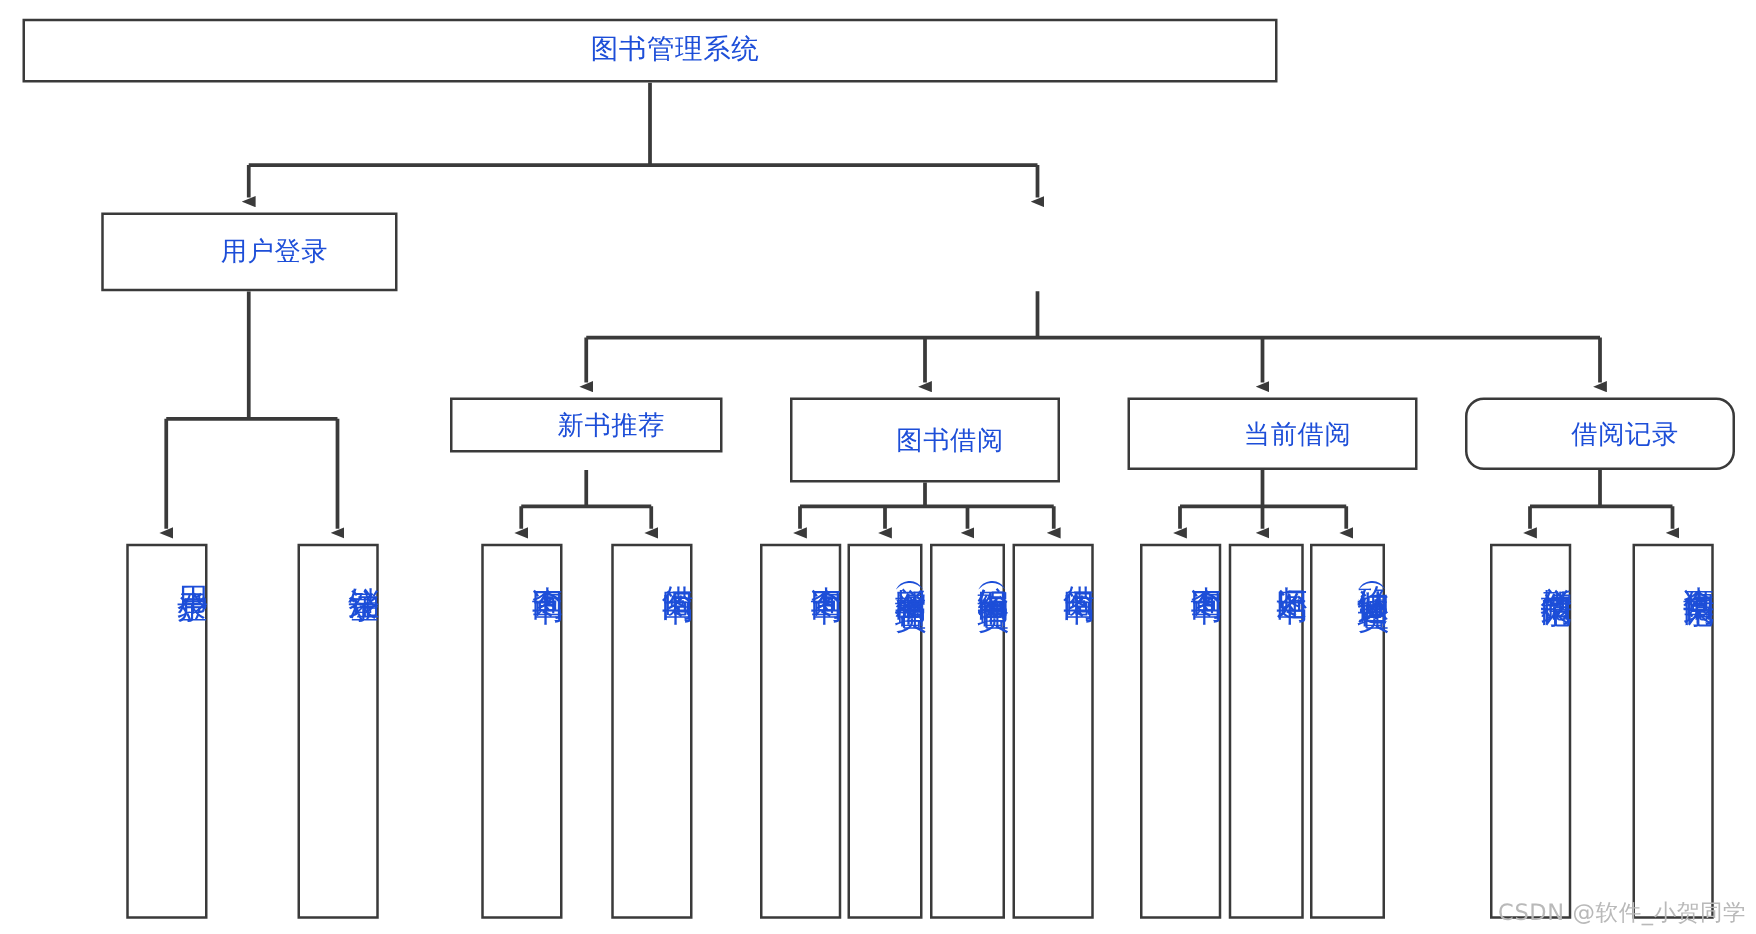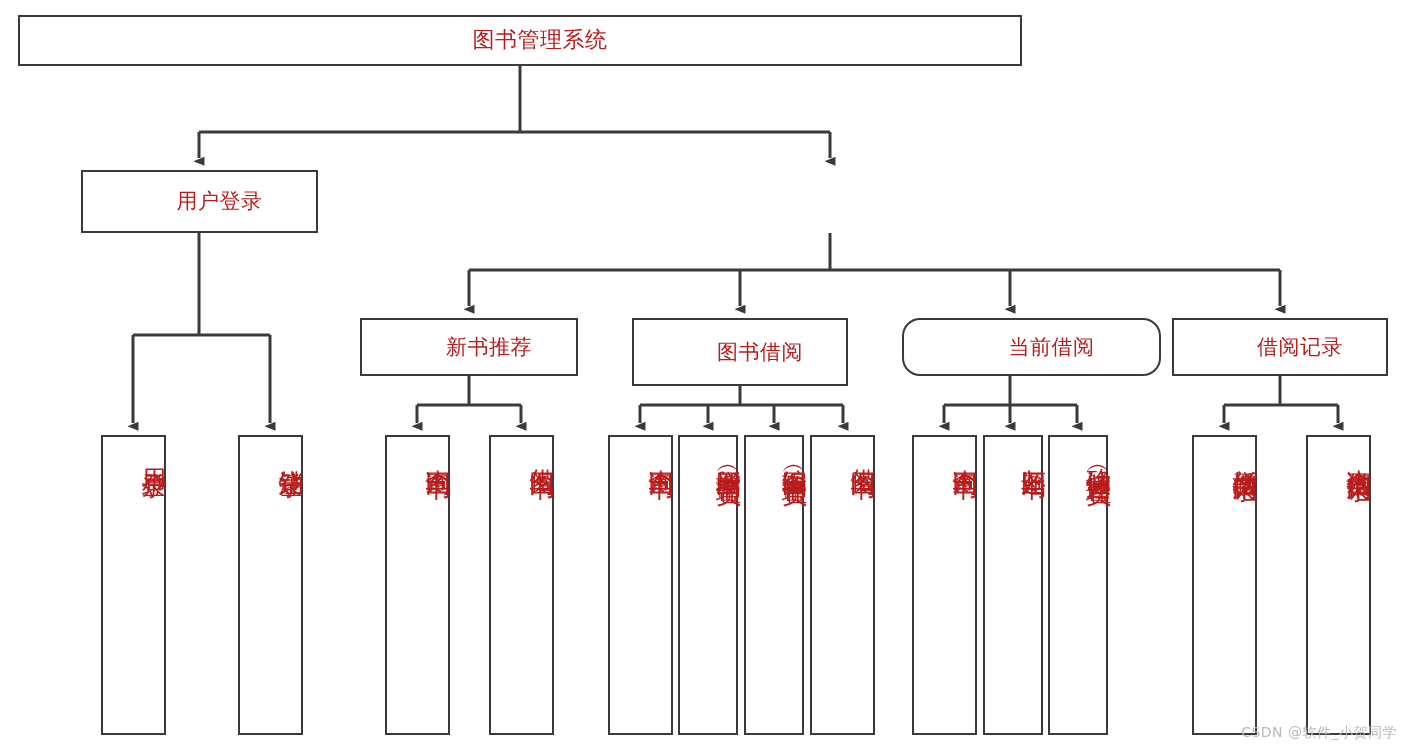--- a/index.html
+++ b/index.html
@@ -27,21 +27,21 @@
     pointer-events: none;
   }
   .node {
     position: absolute;
     box-sizing: border-box;
     background: #ffffff;
     border: 2px solid #3a3a3a;
     display: flex;
     align-items: center;
     justify-content: center;
-    color: #b91c1c;
+    color: #1d4ed8;
     z-index: 2;
     padding-left: 40px;
   }
   .node .label {
     display: block;
     text-align: center;
     line-height: 1.28;
     letter-spacing: 0.5px;
   }
   
@@ -61,21 +61,21 @@
     text-orientation: upright;
     font-size: 25px;
     line-height: 1.12;
     letter-spacing: 2px;
     white-space: nowrap;
   }
   #watermark {
     position: absolute;
     right: 8px;
     bottom: 5px;
-    font-size: 14px;
+    font-size: 18px;
     color: #b9b9b9;
     letter-spacing: 0.5px;
     z-index: 5;
     white-space: nowrap;
     font-family: "DejaVu Sans", "Liberation Sans", sans-serif;
   }
 </style>
 </head>
 <body>
 
@@ -133,30 +133,30 @@
   </svg>
 
   <div class="node root horiz" style="left:18px; top:15px; width:1004px; height:51px;">
     <span class="label">图书管理系统</span>
   </div>
 
   <div class="node horiz" style="left:81px; top:170px; width:237px; height:63px;">
     <span class="label">用户登录</span>
   </div>
 
-  <div class="node horiz" style="left:360px; top:318px; width:218px; height:58px;">
+  <div class="node horiz" style="left:360px; top:318px; width:218px; height:44px;">
     <span class="label">新书推荐</span>
   </div>
   <div class="node horiz" style="left:632px; top:318px; width:216px; height:68px;">
     <span class="label">图书借阅</span>
   </div>
-  <div class="node horiz" style="left:902px; top:318px; width:259px; height:58px;border-radius:18px;">
+  <div class="node horiz" style="left:902px; top:318px; width:232px; height:58px;">
     <span class="label">当前借阅</span>
   </div>
-  <div class="node horiz" style="left:1172px; top:318px; width:216px; height:58px;">
+  <div class="node horiz" style="left:1172px; top:318px; width:216px; height:58px;border-radius:15px;">
     <span class="label">借阅记录</span>
   </div>
 
   <div class="node vert" style="left:101px; top:435px; width:65px; height:300px;">
     <span class="label">用户登录</span>
   </div>
   <div class="node vert" style="left:238px; top:435px; width:65px; height:300px;">
     <span class="label">注销登录</span>
   </div>
 

